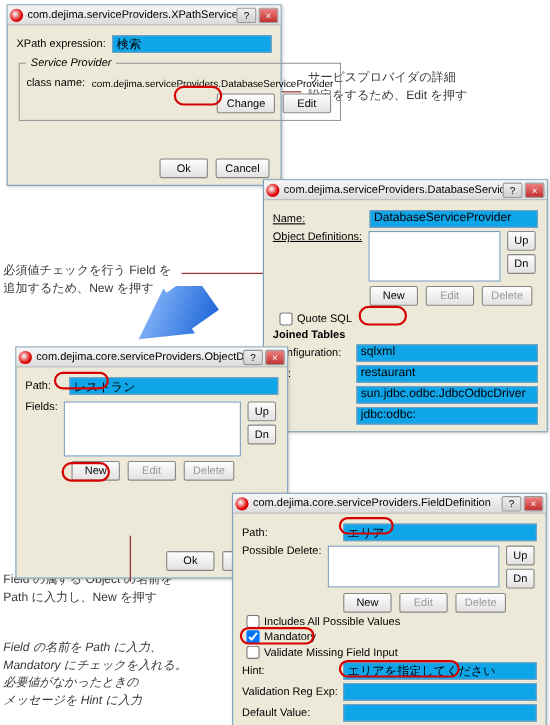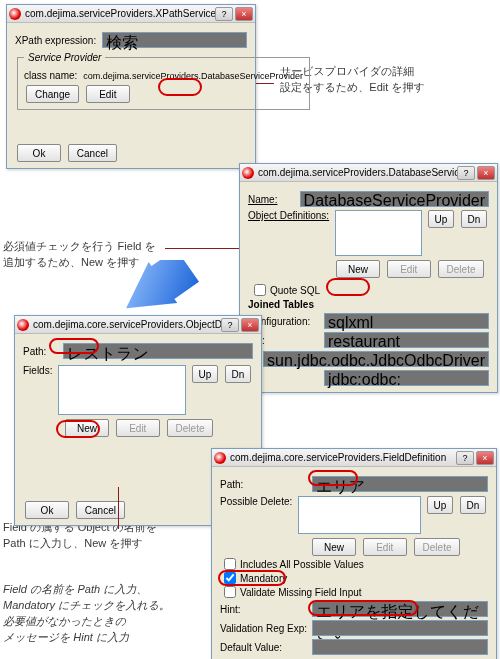--- a/index.html
+++ b/index.html
@@ -46,46 +46,46 @@
     border-radius: 2px;
     font-size: 9px;
     display: flex; align-items: center; justify-content: center;
   }
   .closebtn { background: linear-gradient(#f08080,#c03030); color:#fff; }
   .body { padding: 6px 8px; }
   .row { display: flex; align-items: center; margin: 3px 0; }
   .lbl { color: #000; font-size: 10px; margin-right: 6px; white-space: nowrap; }
   .lblw { width: 82px; text-decoration: underline; }
   .input {
-    background: #737373;
+    background: #0ea5e9;
     border: 1px solid #7b9ebd;
     height: 16px;
     padding: 0 3px;
-    font-size: 16px;
+    font-size: 11px;
     flex: 1;
   }
   .textarea {
     background: #fff;
     border: 1px solid #7b9ebd;
     width: 100%;
   }
   .btn {
     background: linear-gradient(#fdfdfd,#e2e2e2);
     border: 1px solid #888;
     border-radius: 2px;
     height: 18px;
     min-width: 44px;
     padding: 0 8px;
     font-size: 10px;
     display: inline-flex; align-items: center; justify-content: center;
     margin: 0 2px;
   }
   .btn.disabled { color: #999; }
-  .btnrow { text-align: left; margin-top: 4px; }
-  .sidebtns { display: flex; gap: 3px; margin-left: 4px; }
+  .btnrow { text-align: right; margin-top: 4px; }
+  .sidebtns { display: flex; flex-direction: column; gap: 3px; margin-left: 4px; }
   .sidebtns .btn { min-width: 26px; padding: 0 4px; }
   fieldset.sp {
     border: 1px solid #999;
     padding: 4px 6px 6px;
     margin-top: 4px;
   }
   fieldset.sp legend { font-size: 10px; padding: 0 4px; font-style: italic; }
   .cb { display:flex; align-items:flex-end; gap:4px; margin: 2px 0 2px 4px; font-size:10px; }
   .cb input { margin:0; width:12px; height:12px; }
   .section-label { font-weight: normal; margin: 3px 0 2px 0; font-size:10px; }

